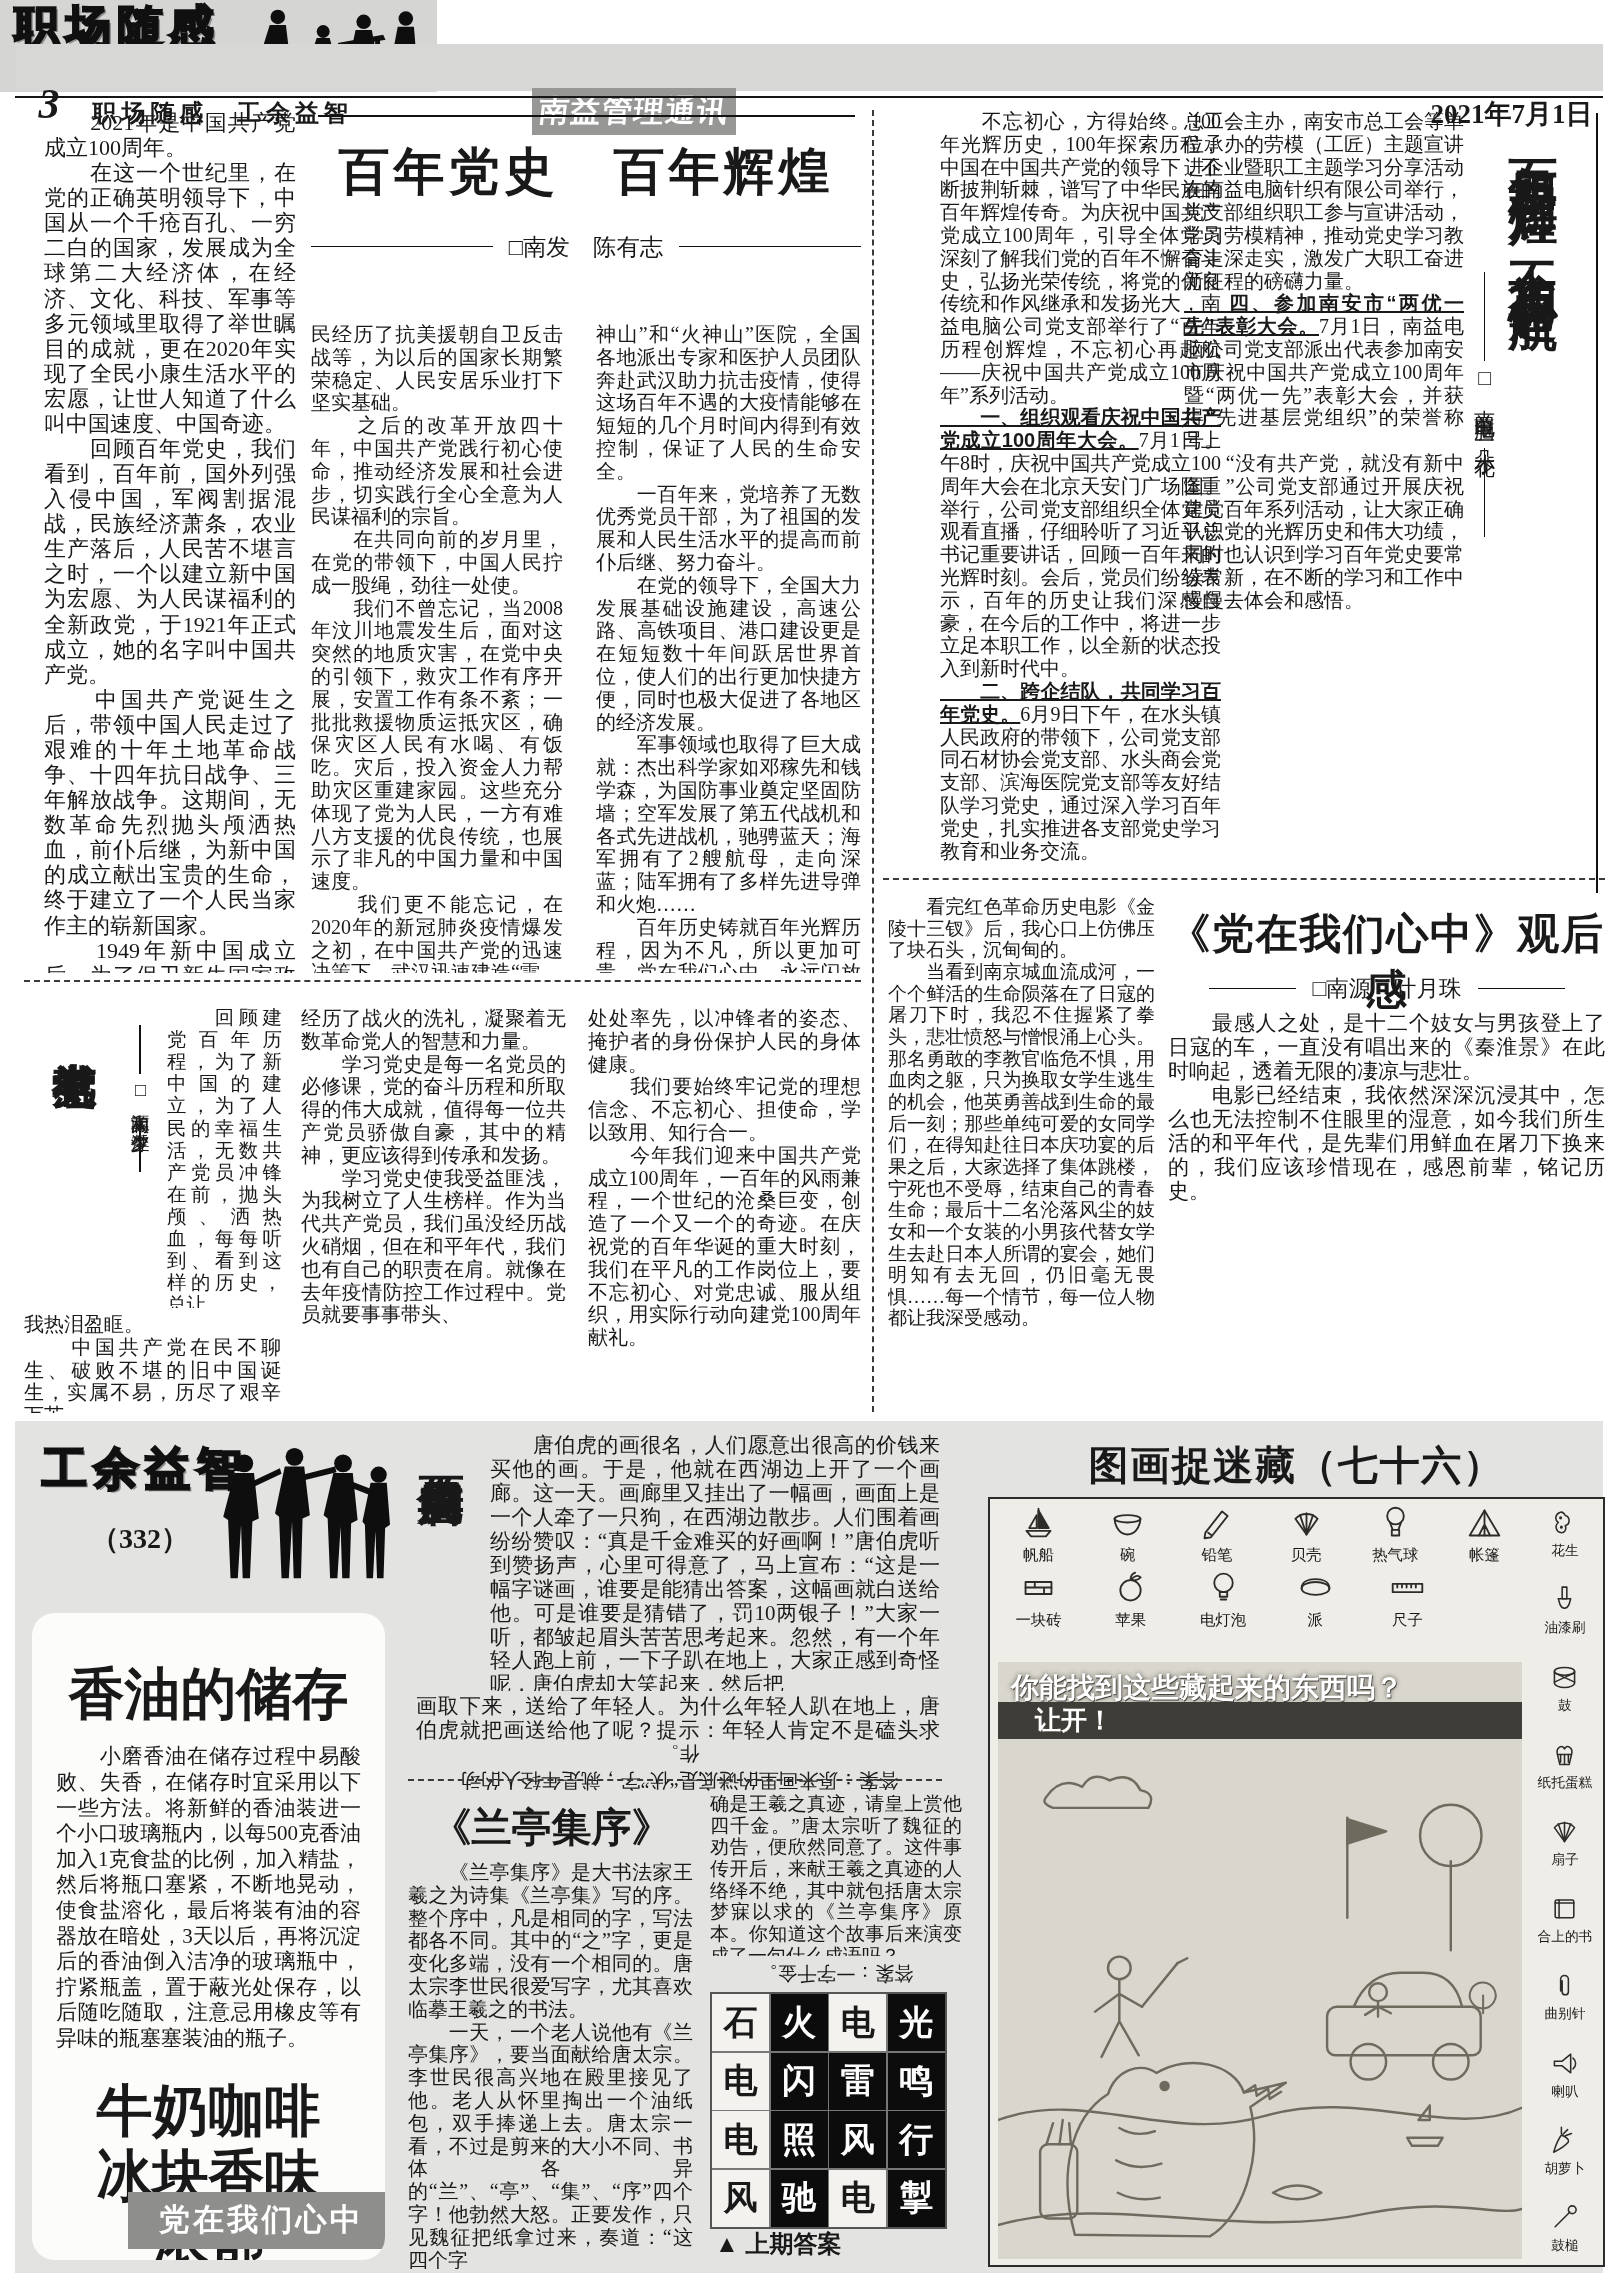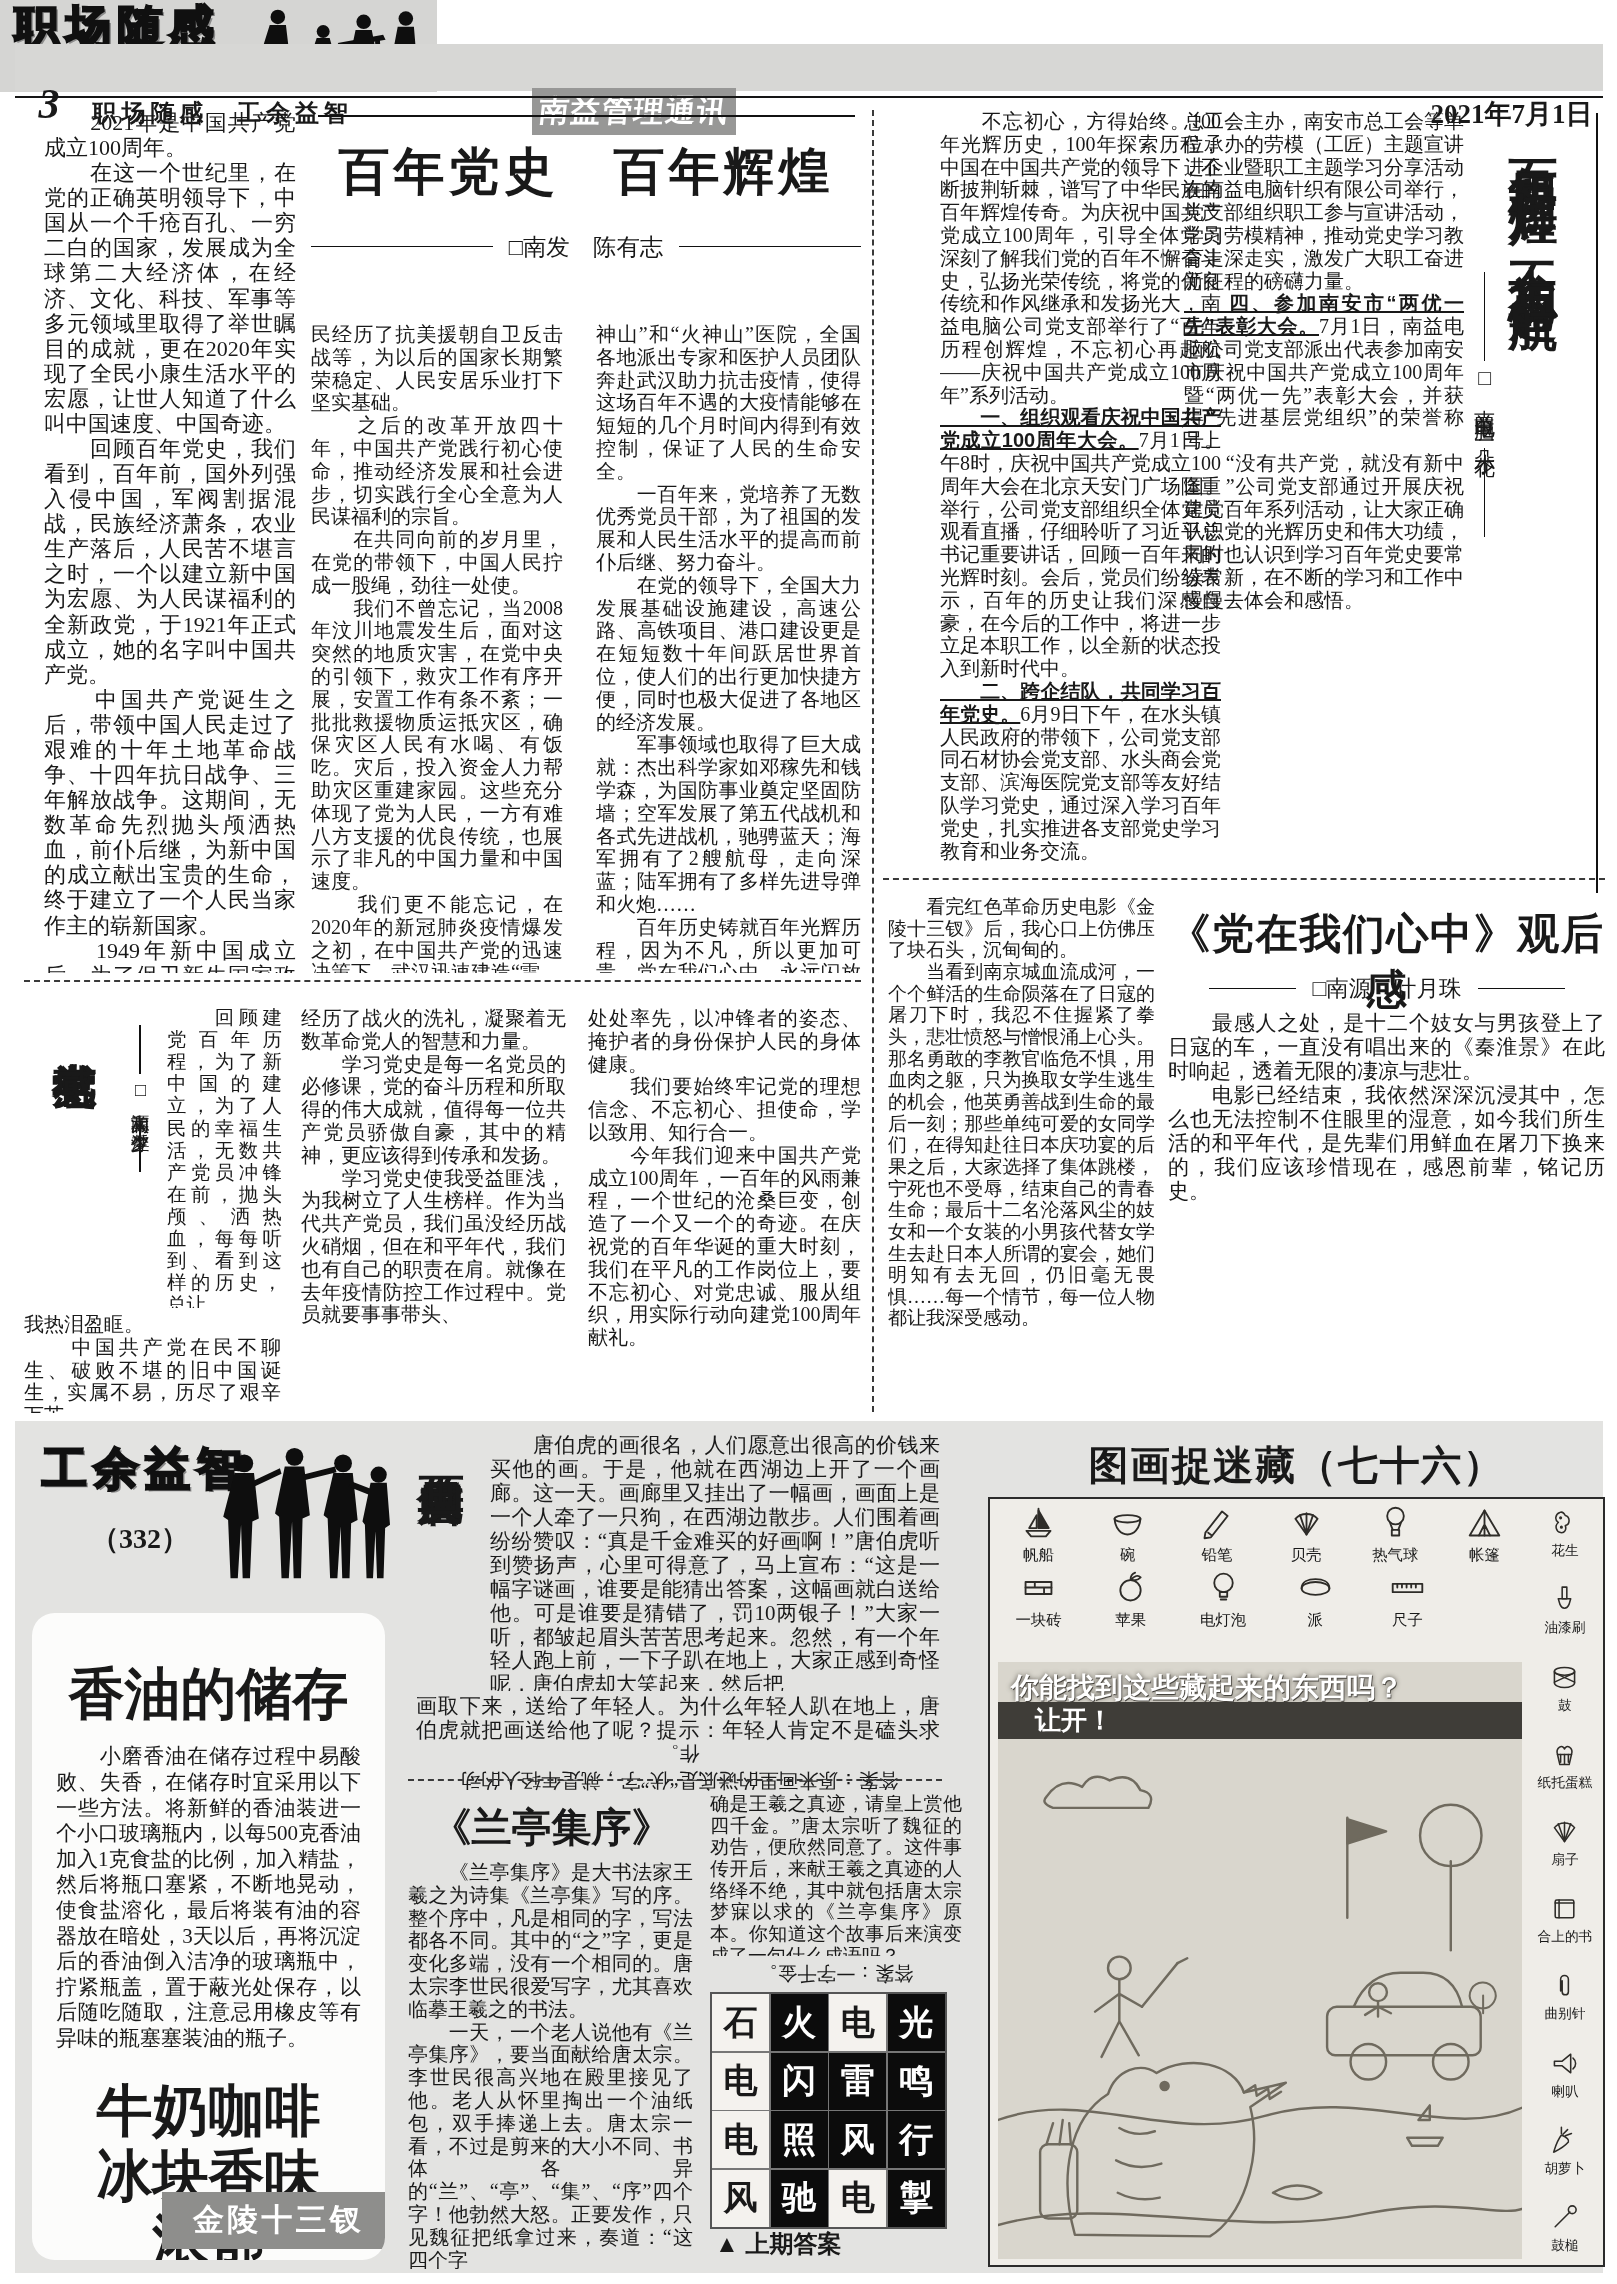--- a/index.html
+++ b/index.html
@@ -226,21 +226,21 @@
           <path d="M186 54 h20 l4 52 -6 4 -2 62 h-8 l-2 -58 -3 58 h-8 l-2 -66 -3 -4 z"></path>
       </svg>
     </span>
   </div>
 
   <div class="tips-box">
     <div class="tips-title" style="margin-top:49px;">香油的储存</div>
     <div class="tips-body">　　小磨香油在储存过程中易酸败、失香，在储存时宜采用以下一些方法。将新鲜的香油装进一个小口玻璃瓶内，以每500克香油加入1克食盐的比例，加入精盐，然后将瓶口塞紧，不断地晃动，使食盐溶化，最后将装有油的容器放在暗处，3天以后，再将沉淀后的香油倒入洁净的玻璃瓶中，拧紧瓶盖，置于蔽光处保存，以后随吃随取，注意忌用橡皮等有异味的瓶塞塞装油的瓶子。</div>
     <div class="tips-title" style="margin:27.5px 45px 0;">牛奶咖啡冰块香味浓郁</div>
     <div class="tips-body">　　喝剩的咖啡不要倒掉，可将其倒在冰盒中再放入冰箱，制作成咖啡冰块，放入冷牛奶或热牛奶中，都会使牛奶香味浓郁。</div>
-    <div class="tips-footer">金陵十三钗</div>
+    <div class="tips-footer">党在我们心中</div>
   </div>
 
   <div class="v-title vert" style="left:416px;top:1439px;height:340px;font-size:47px;">唐伯虎卖画</div>
   <div class="col" style="left:490px;top:1434px;width:450px;height:257px;font-size:21px;">
       <p>　　唐伯虎的画很名，人们愿意出很高的价钱来买他的画。于是，他就在西湖边上开了一个画廊。这一天。画廊里又挂出了一幅画，画面上是一个人牵了一只狗，在西湖边散步。人们围着画纷纷赞叹：“真是千金难买的好画啊！”唐伯虎听到赞扬声，心里可得意了，马上宣布：“这是一幅字谜画，谁要是能猜出答案，这幅画就白送给他。可是谁要是猜错了，罚10两银子！”大家一听，都皱起眉头苦苦思考起来。忽然，有一个年轻人跑上前，一下子趴在地上，大家正感到奇怪呢，唐伯虎却大笑起来，然后把</p>
     </div>
   <div class="col" style="left:416px;top:1695px;width:524px;height:50px;font-size:21px;">
       <p>画取下来，送给了年轻人。为什么年轻人趴在地上，唐伯虎就把画送给他了呢？提示：年轻人肯定不是磕头求画。</p>
     </div>
   <div class="flip" style="position:absolute;left:453px;top:1740px;width:453px;text-align:center;font-size:20px;">答案：原来画里的谜底是“伏”字，就是年轻人的动作。</div>

